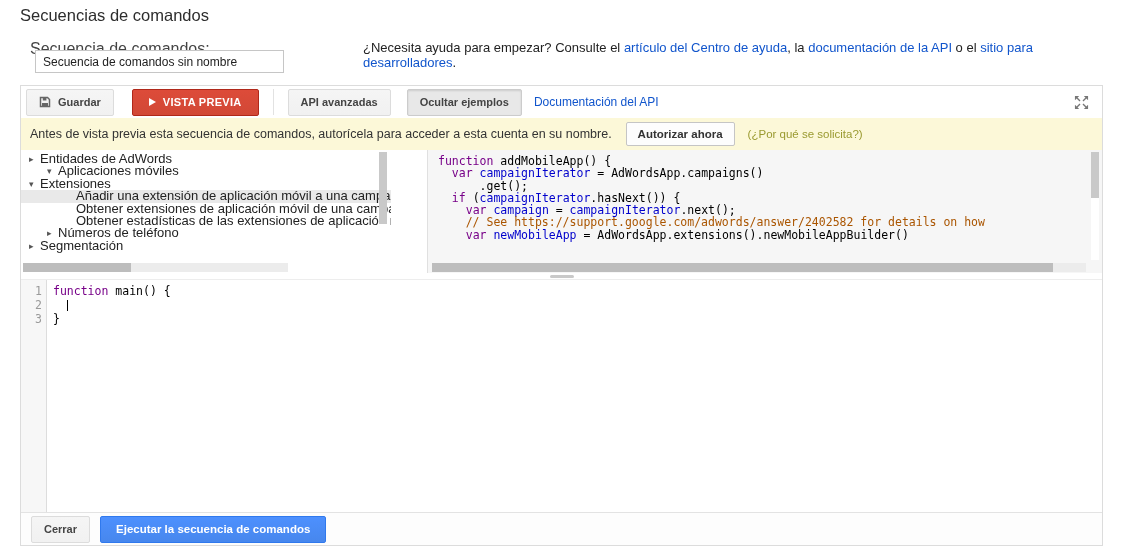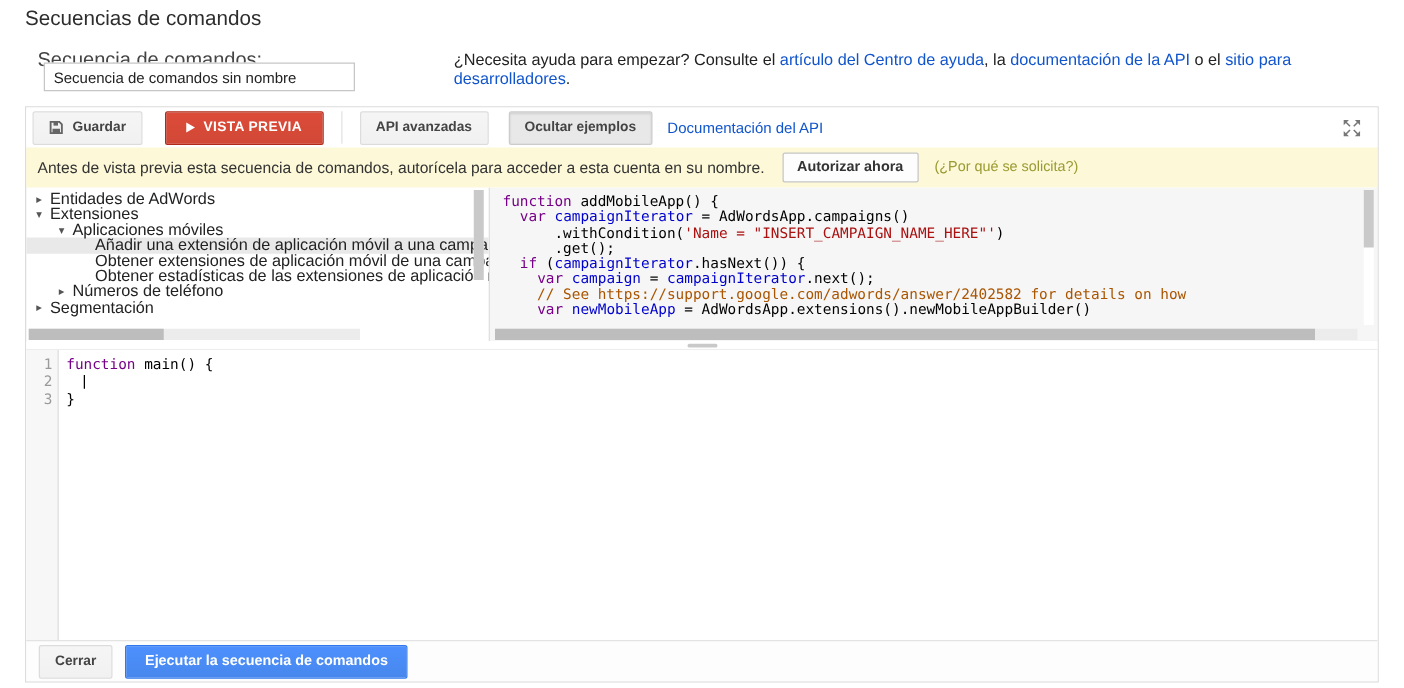--- a/index.html
+++ b/index.html
@@ -57,21 +57,21 @@
   .vscroll .thumb { width:8px; background:#c9c9c9; }
   .hscroll { position:absolute; height:9px; background:#ececec; bottom:1px; }
   .hscroll .thumb { height:9px; background:#bdbdbd; }
   .tree-vscroll { right:4px; top:2px; height:112px; }
   .tree-hscroll { left:2px; width:265px; }
   .sample-vscroll { right:3px; top:2px; height:108px; }
   .sample-hscroll { left:4px; right:16px; }
 
   .sample { flex:1; background:#f6f6f6; border-left:1px solid #e0e0e0; position:relative;
             overflow:hidden; padding:5px 0 0 10px;
-            font-family:"DejaVu Sans Mono", monospace; font-size:11.5px; line-height:12.3px; }
+            font-family:"DejaVu Sans Mono", monospace; font-size:11.5px; line-height:12.3px;margin-left:36px; }
   .cline { white-space:pre; }
   .tok-k { color:#770088; }
   .tok-v { color:#0000cc; }
   .tok-s { color:#aa1111; }
   .tok-c { color:#aa5500; }
   .tok-p { color:#000; }
 
   
   .splitter { flex:0 0 6px; position:relative; background:#fff; cursor:row-resize; }
   .grip { position:absolute; left:50%; top:2px; margin-left:-12px; width:24px; height:3px;
@@ -154,40 +154,39 @@
     <div class="warnbar">
       <span>Antes de vista previa esta secuencia de comandos, autorícela para acceder a esta cuenta en su nombre.</span>
       <button class="warn-btn">Autorizar ahora</button>
       <a class="why-link">(¿Por qué se solicita?)</a>
     </div>
 
     <div class="panels">
       <div class="tree">
         <div id="tree-items">
             <div class="tree-row" style="padding-left: 8px;"><span class="arrow">▸</span><span>Entidades de AdWords</span></div>
+            <div class="tree-row" style="padding-left: 26px;"><span class="arrow">▾</span><span>Aplicaciones móviles</span></div>
             <div class="tree-row" style="padding-left: 8px;"><span class="arrow">▾</span><span>Extensiones</span></div>
-            <div class="tree-row" style="padding-left: 26px;"><span class="arrow">▾</span><span>Aplicaciones móviles</span></div>
             <div class="tree-row selected" style="padding-left: 44px;"><span class="arrow-space"></span><span>Añadir una extensión de aplicación móvil a una campañ</span></div>
             <div class="tree-row" style="padding-left: 44px;"><span class="arrow-space"></span><span>Obtener extensiones de aplicación móvil de una campai</span></div>
             <div class="tree-row" style="padding-left: 44px;"><span class="arrow-space"></span><span>Obtener estadísticas de las extensiones de aplicación m</span></div>
             <div class="tree-row" style="padding-left: 26px;"><span class="arrow">▸</span><span>Números de teléfono</span></div>
             <div class="tree-row" style="padding-left: 8px;"><span class="arrow">▸</span><span>Segmentación</span></div>
           </div>
         <div class="vscroll tree-vscroll">
           <div class="thumb" style="height:72px;"></div>
         </div>
         <div class="hscroll tree-hscroll">
           <div class="thumb" style="width:108px;"></div>
         </div>
       </div>
       <div class="sample">
         <div id="sample-lines">
             <div class="cline"><span class="tok-k">function</span><span class="tok-p"> addMobileApp() {</span></div>
             <div class="cline"><span class="tok-p">  </span><span class="tok-k">var</span><span class="tok-p"> </span><span class="tok-v">campaignIterator</span><span class="tok-p"> = AdWordsApp.campaigns()</span></div>
-            <div class="cline"><span class="tok-p">      .withCondition(</span><span class="tok-s">'Name = "INSERT_CAMPAIGN_NAME_HERE"'</span><span class="tok-p">)</span></div>
             <div class="cline"><span class="tok-p">      .get();</span></div>
             <div class="cline"><span class="tok-p">  </span><span class="tok-k">if</span><span class="tok-p"> (</span><span class="tok-v">campaignIterator</span><span class="tok-p">.hasNext()) {</span></div>
             <div class="cline"><span class="tok-p">    </span><span class="tok-k">var</span><span class="tok-p"> </span><span class="tok-v">campaign</span><span class="tok-p"> = </span><span class="tok-v">campaignIterator</span><span class="tok-p">.next();</span></div>
             <div class="cline"><span class="tok-c">    // See https://support.google.com/adwords/answer/2402582 for details on how</span></div>
             <div class="cline"><span class="tok-p">    </span><span class="tok-k">var</span><span class="tok-p"> </span><span class="tok-v">newMobileApp</span><span class="tok-p"> = AdWordsApp.extensions().newMobileAppBuilder()</span></div>
           </div>
         <div class="vscroll sample-vscroll">
           <div class="thumb" style="height:46px;"></div>
         </div>
         <div class="hscroll sample-hscroll">

